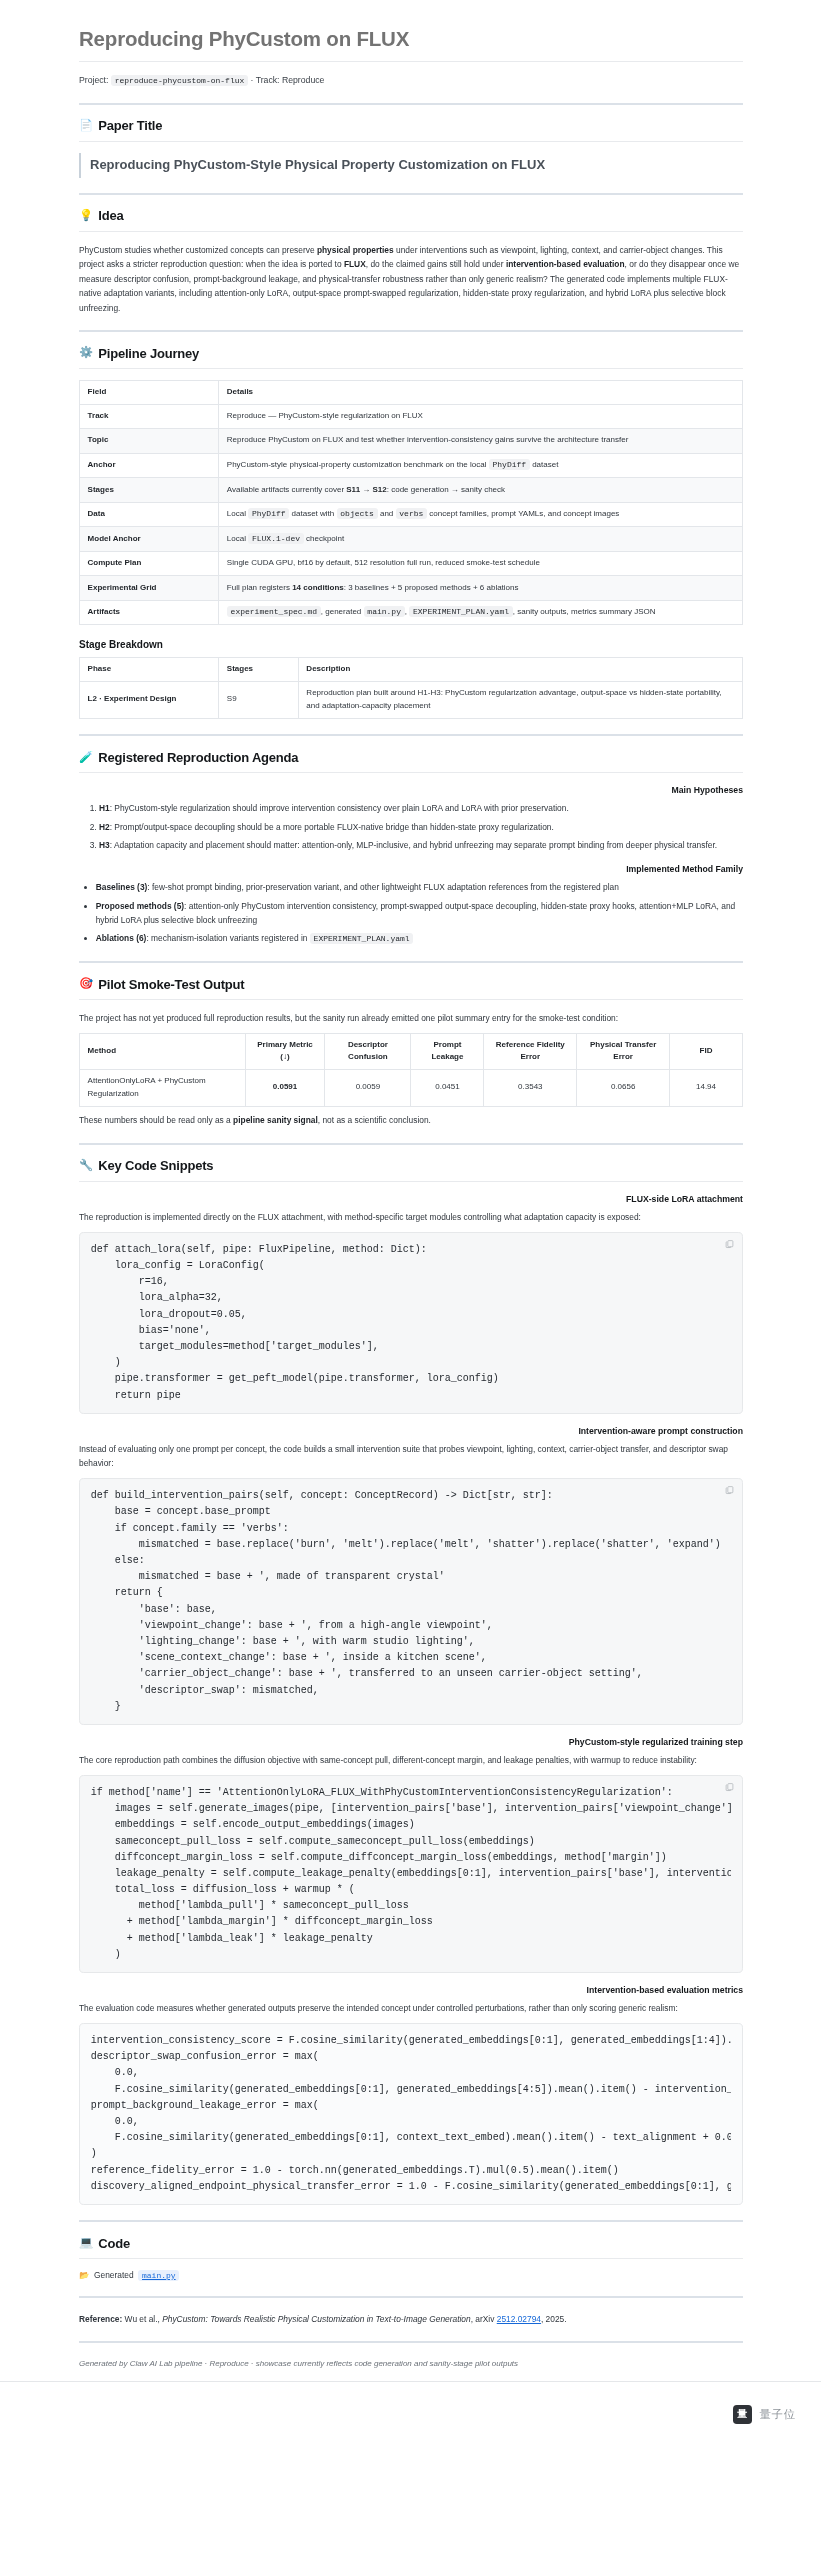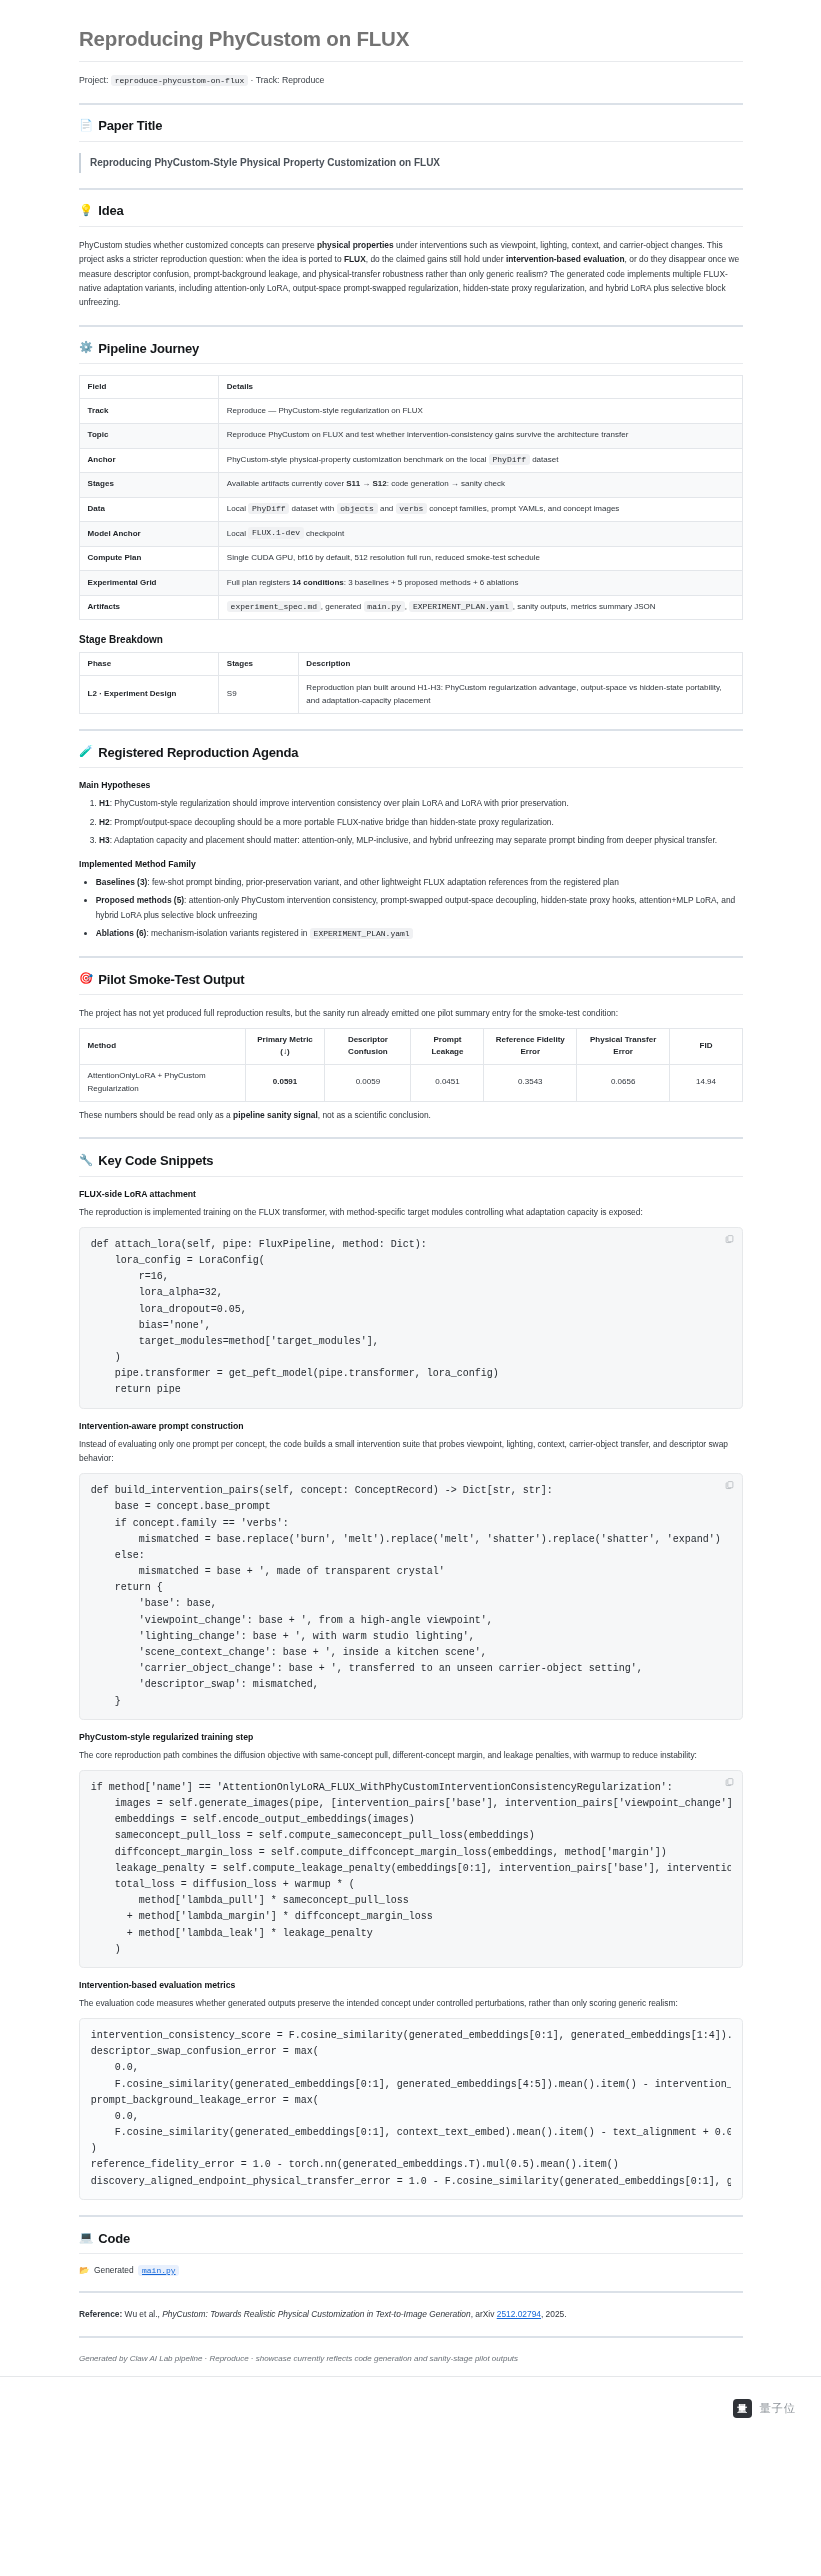--- a/index.html
+++ b/index.html
@@ -45,31 +45,31 @@
   }
   h2.sec{
     font-size:13px;font-weight:700;margin:0 0 6px 0;color:#14171a;letter-spacing:-0.2px;
     display:flex;align-items:center;gap:5.3px;
   }
   h2.sec .emo{font-size:11.4px;line-height:1;}
   h3.sub{
     font-size:10px;font-weight:700;margin:13.7px 0 6.8px 0;color:#14171a;
   }
   h4.subsub{
-    font-size:8.7px;font-weight:700;margin:12px 0 6px 0;color:#14171a;
+    font-size:8.7px;font-weight:700;margin:12px 0 6px 0;color:#14171a;text-align:right;
   }
   p.body{
     font-size:8.4px;line-height:1.72;margin:0 0 7.6px 0;color:#30363d;
   }
   p.body b{font-weight:700;color:#1f2328;}
   blockquote.quote{
     margin:0 0 3px 0;
     padding:1.5px 0 1.5px 9px;
     border-left:2.3px solid #c8d1da;
-    font-size:10px;
+    font-size:13px;
     font-weight:700;
     color:#4a5159;
     line-height:1.7;
   }
   table{
     border-collapse:collapse;width:100%;margin:1.5px 0 6px 0;
     font-size:8px;
     table-layout:fixed;
   }
   table th{
@@ -321,21 +321,21 @@
 
   <hr class="rule-thick">
 
   <h2 class="sec">
     <span class="emo">🔧</span>
     <span>Key Code Snippets</span>
   </h2>
   <hr class="rule">
 
   <h4 class="subsub">FLUX-side LoRA attachment</h4>
-  <p class="body">The reproduction is implemented training on the FLUX transformer, with method-specific target modules controlling what adaptation capacity is exposed:</p>
+  <p class="body">The reproduction is implemented directly on the FLUX attachment, with method-specific target modules controlling what adaptation capacity is exposed:</p>
   <div class="codeblock">
     <svg class="copy-icon" viewBox="0 0 16 16">
         <rect x="5" y="2" width="9" height="11" rx="1.5" fill="none" stroke="#57606a" stroke-width="1.3"></rect>
         <path d="M3.6 4.2H2.8A1 1 0 0 0 2 5.2v8.1a1 1 0 0 0 1 1h6.2a1 1 0 0 0 1-1v-.7" fill="none" stroke="#57606a" stroke-width="1.3"></path>
       </svg>
     <pre>def attach_lora(self, pipe: FluxPipeline, method: Dict):
     lora_config = LoraConfig(
         r=16,
         lora_alpha=32,
         lora_dropout=0.05,

